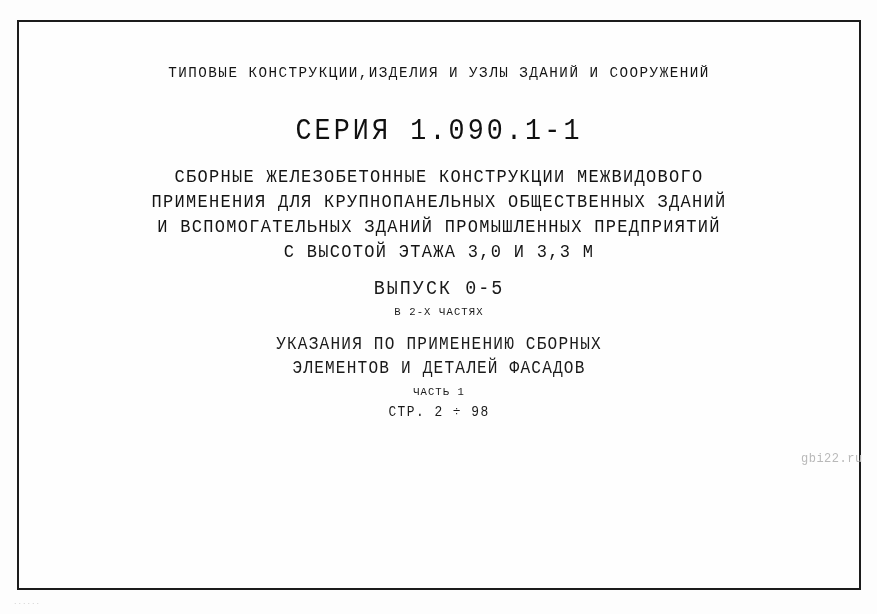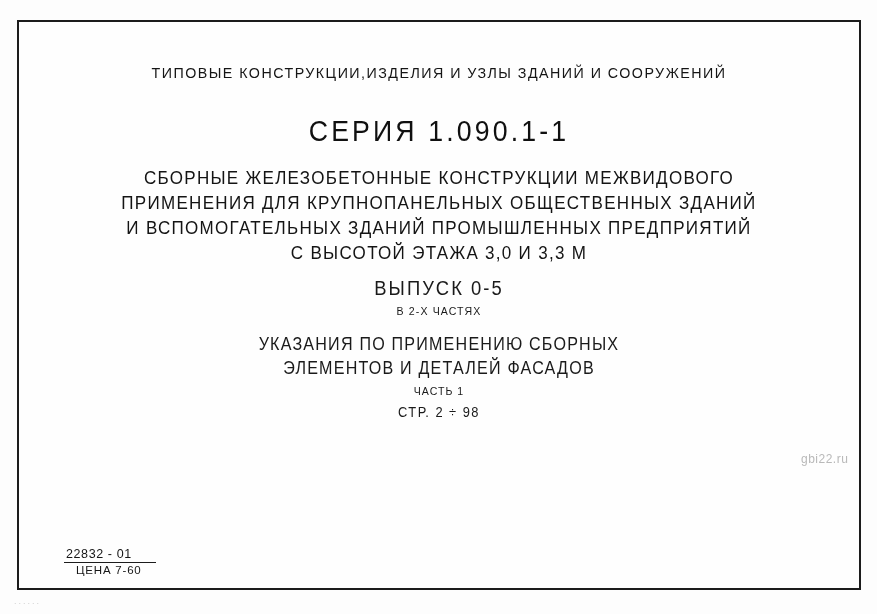--- a/index.html
+++ b/index.html
@@ -26,20 +26,21 @@
   
   #sheet-border {
     position: absolute;
     left: 17px;
     top: 20px;
     width: 844px;
     height: 570px;
     border: 2px solid #1c1c1c;
     box-sizing: border-box;
     background: #fefefe;
+    font-family: Liberation Mono, monospace;
   }
   .center-block {
     position: absolute;
     left: 0;
     right: 0;
     text-align: center;
   }
   .cond {
     
     transform: scaleX(0.92);
@@ -163,23 +164,18 @@
       <div>УКАЗАНИЯ ПО ПРИМЕНЕНИЮ СБОРНЫХ</div>
       <div>ЭЛЕМЕНТОВ И ДЕТАЛЕЙ ФАСАДОВ</div>
     </div>
 
     <div class="center-block cond" id="part-no">ЧАСТЬ 1</div>
 
     <div class="center-block cond" id="pages">СТР.  2 ÷ 98</div>
 
     <div id="watermark">gbi22.ru</div>
 
-    <div id="stamp">
-      <div id="stamp-code">22832 - 01</div>
-      <div id="stamp-rule"></div>
-      <div id="stamp-price">ЦЕНА  7-60</div>
-    </div>
 
   </div>
 
   <div id="speckle">......</div>
 
 </div>
 
 </body></html>

